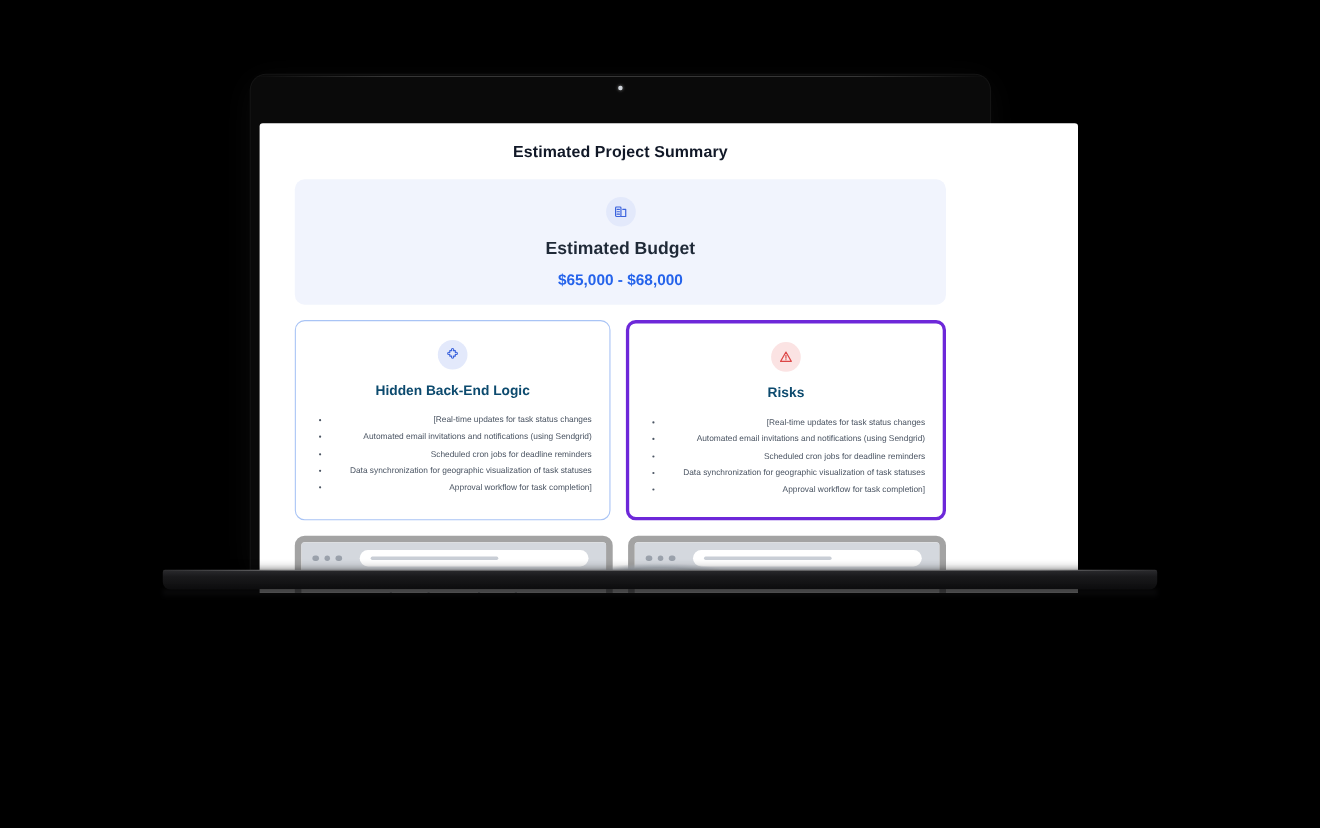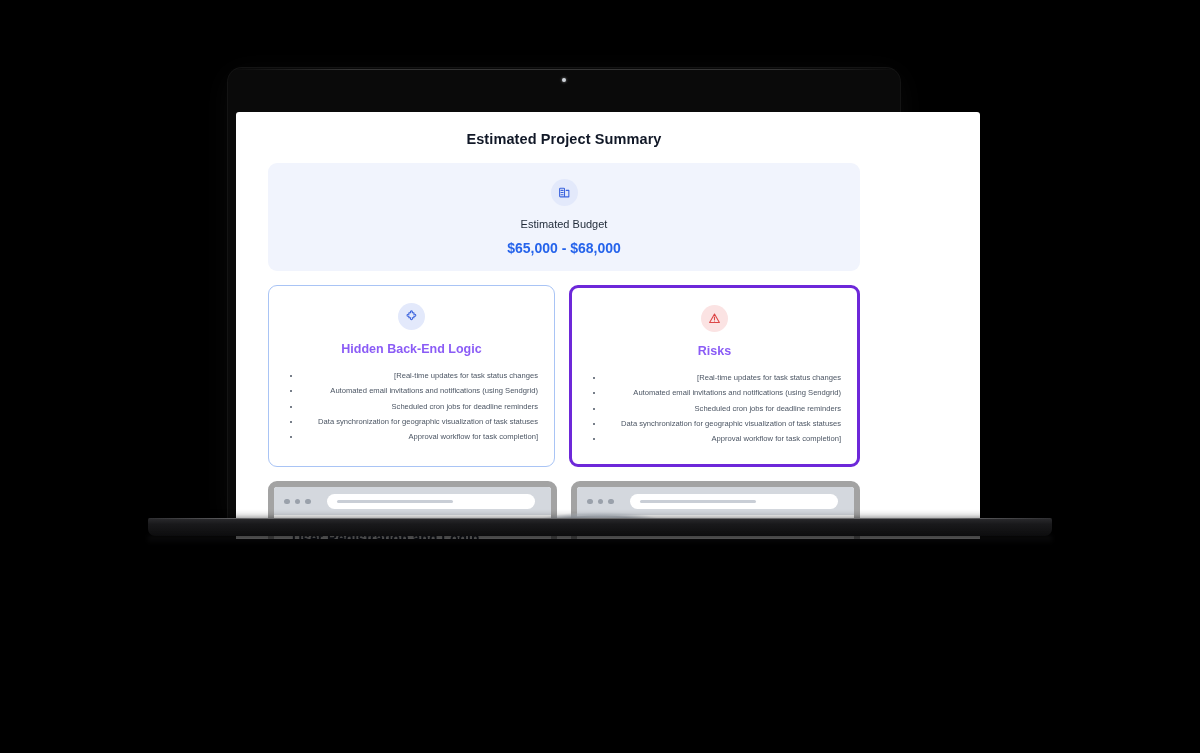--- a/index.html
+++ b/index.html
@@ -72,32 +72,32 @@
     flex:1;background:#f1f4fd;border-radius:9px;
     padding:16px 12px 15px 12px;text-align:center;box-sizing:border-box;
   }
   .icon-badge{
     width:27px;height:27px;border-radius:50%;
     display:flex;align-items:center;justify-content:center;
     margin:0 auto 12px auto;background:#e2e8fb;
   }
   .icon-badge.blue-soft{background:#e3e9fb;}
   .icon-badge.red-soft{background:#fbe3e3;}
-  .stat-label{font-size:11px;font-weight:400;color:#1f2937;margin-bottom:10px;}
+  .stat-label{font-size:16px;font-weight:700;color:#1f2937;margin-bottom:10px;}
   .stat-value{font-size:14px;font-weight:700;color:#2563eb;}
 
   
   .feature-card{
     flex:1;background:#fff;border-radius:9px;box-sizing:border-box;
     padding:17px 16px 16px 16px;
   }
   .feature-card.blue{border:1px solid #a9c4f5;}
   .feature-card.red{border:3px solid #6d28d9;}
   .feature-title{
-    text-align:center;font-size:12.5px;font-weight:700;color:#8b5cf6;
+    text-align:center;font-size:12.5px;font-weight:700;color:#0c4a6e;
     margin:11px 0 14px 0;
   }
   .feature-list{margin:0;padding-left:16px;list-style:disc;text-align:right;}
   .feature-list li{
     font-size:7.6px;color:#4b5563;line-height:1.62;margin-bottom:3.0px;
   }
 
   
   .browser-card{
     flex:1;background:#fff;border:6px solid #a3a3a3;border-radius:9px;

